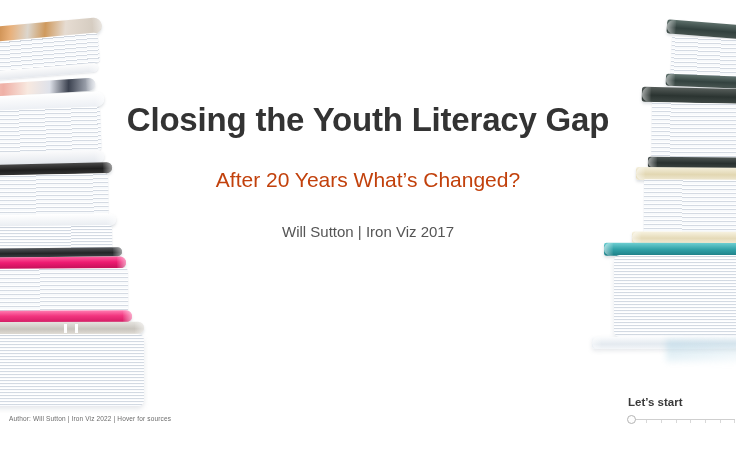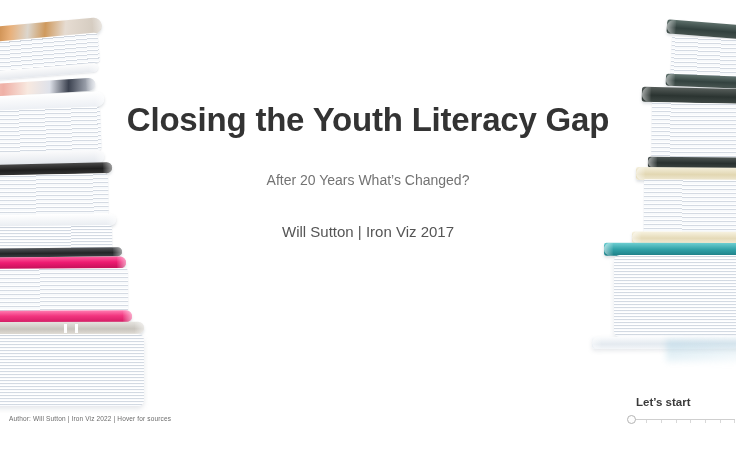--- a/index.html
+++ b/index.html
@@ -96,23 +96,23 @@
     font-size: 33px;
     font-weight: bold;
     color: #333333;
     letter-spacing: -0.2px;
     line-height: 40px;
   }
   .subtitle {
     position: absolute;
     left: 0; right: 0;
     top: 166px;
-    font-size: 14px;
+    font-size: 21px;
     font-weight: normal;
-    color: #737373;
+    color: #c2410c;
     line-height: 28px;
   }
   .byline {
     position: absolute;
     left: 0; right: 0;
     top: 221px;
     font-size: 15px;
     font-weight: normal;
     color: #555555;
     line-height: 22px;
@@ -138,21 +138,20 @@
     height: 36px;
   }
   .start-label {
     position: absolute;
     left: 14px;
     top: 0px;
     font-size: 11.5px;
     font-weight: bold;
     color: #3a3a3a;
     white-space: nowrap;
-    margin-left: 8px;
   }
   .slider {
     position: absolute;
     left: 11px;
     top: 19px;
     width: 111px;
     height: 12px;
   }
   .slider-track {
     position: absolute;

